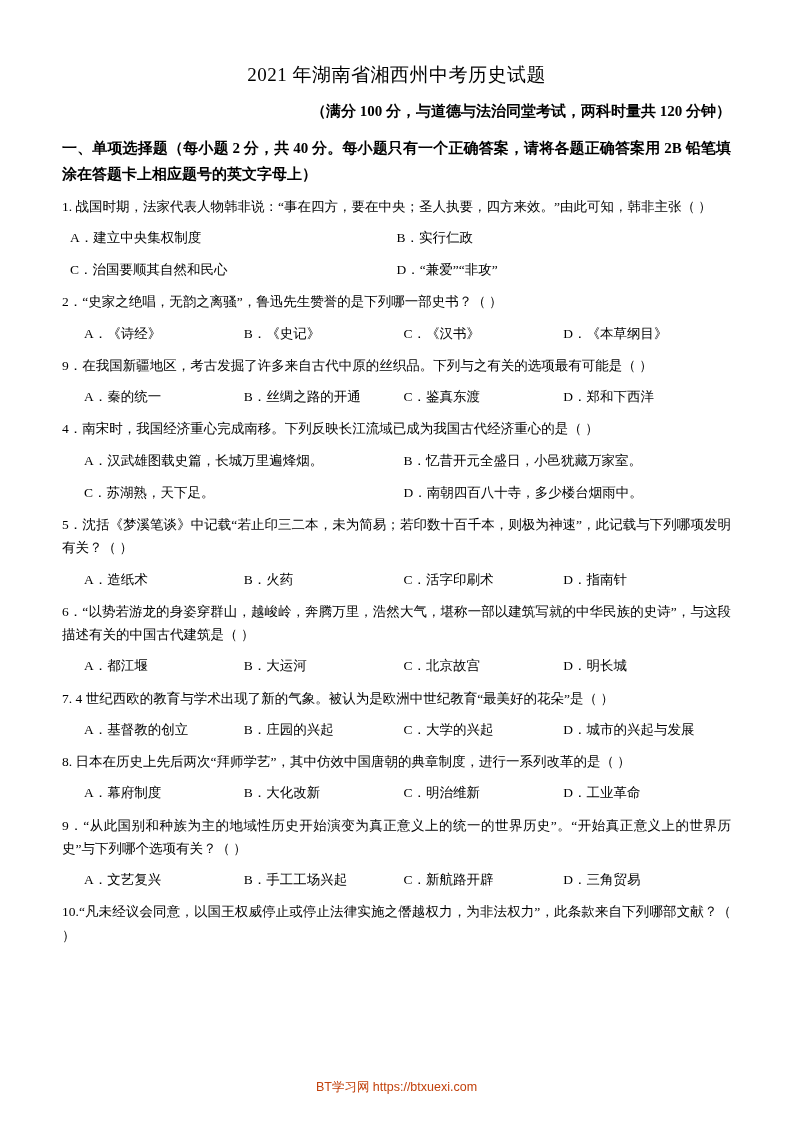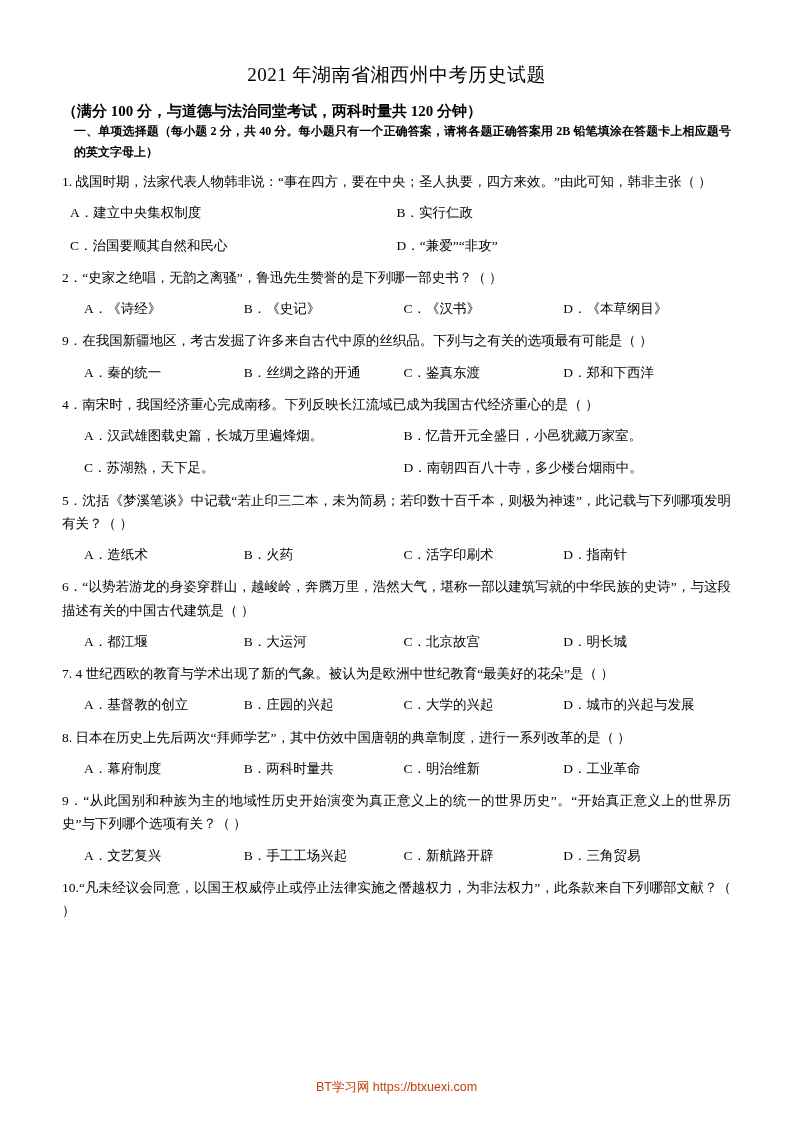--- a/index.html
+++ b/index.html
@@ -23,30 +23,30 @@
     position: relative;
   }
   .doc-title {
     text-align: center;
     font-size: 19px;
     font-weight: normal;
     letter-spacing: 0.5px;
     margin: 10px 0 14px 0;
   }
   .doc-subtitle {
-    text-align: left;
+    text-align: right;
     font-size: 15px;
     font-weight: bold;
-    margin: 0 0 0 0;
+    margin: 0 0 14px 0;
   }
   .section-heading {
-    font-size: 12px;
+    font-size: 15px;
     font-weight: bold;
     line-height: 1.75;
-    margin: 0 0 6px 12px;
+    margin: 0 0 6px 0;
     text-align: justify;
   }
   .question {
     font-size: 13.5px;
     line-height: 1.72;
     margin: 7px 0 2px 0;
     text-align: justify;
   }
   .options {
     display: flex;
@@ -136,21 +136,21 @@
   <div class="options cols4">
     <div class="opt indent-1">A．基督教的创立</div>
     <div class="opt">B．庄园的兴起</div>
     <div class="opt">C．大学的兴起</div>
     <div class="opt">D．城市的兴起与发展</div>
   </div>
 
   <div class="question">8. 日本在历史上先后两次“拜师学艺”，其中仿效中国唐朝的典章制度，进行一系列改革的是（    ）</div>
   <div class="options cols4">
     <div class="opt indent-1">A．幕府制度</div>
-    <div class="opt">B．两科时量共</div>
+    <div class="opt">B．大化改新</div>
     <div class="opt">C．明治维新</div>
     <div class="opt">D．工业革命</div>
   </div>
 
   <div class="question">9．“从此国别和种族为主的地域性历史开始演变为真正意义上的统一的世界历史”。“开始真正意义上的世界历史”与下列哪个选项有关？（    ）</div>
   <div class="options cols4">
     <div class="opt indent-1">A．文艺复兴</div>
     <div class="opt">B．手工工场兴起</div>
     <div class="opt">C．新航路开辟</div>
     <div class="opt">D．三角贸易</div>

